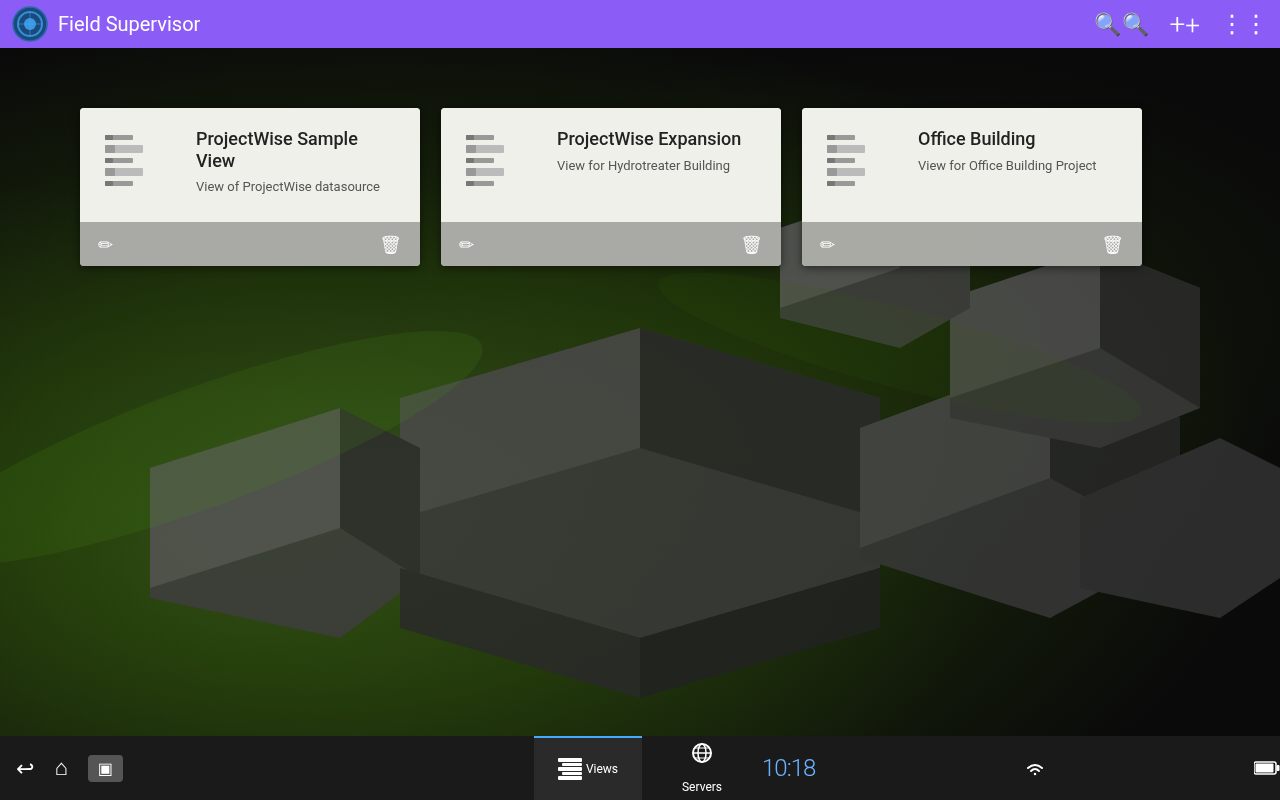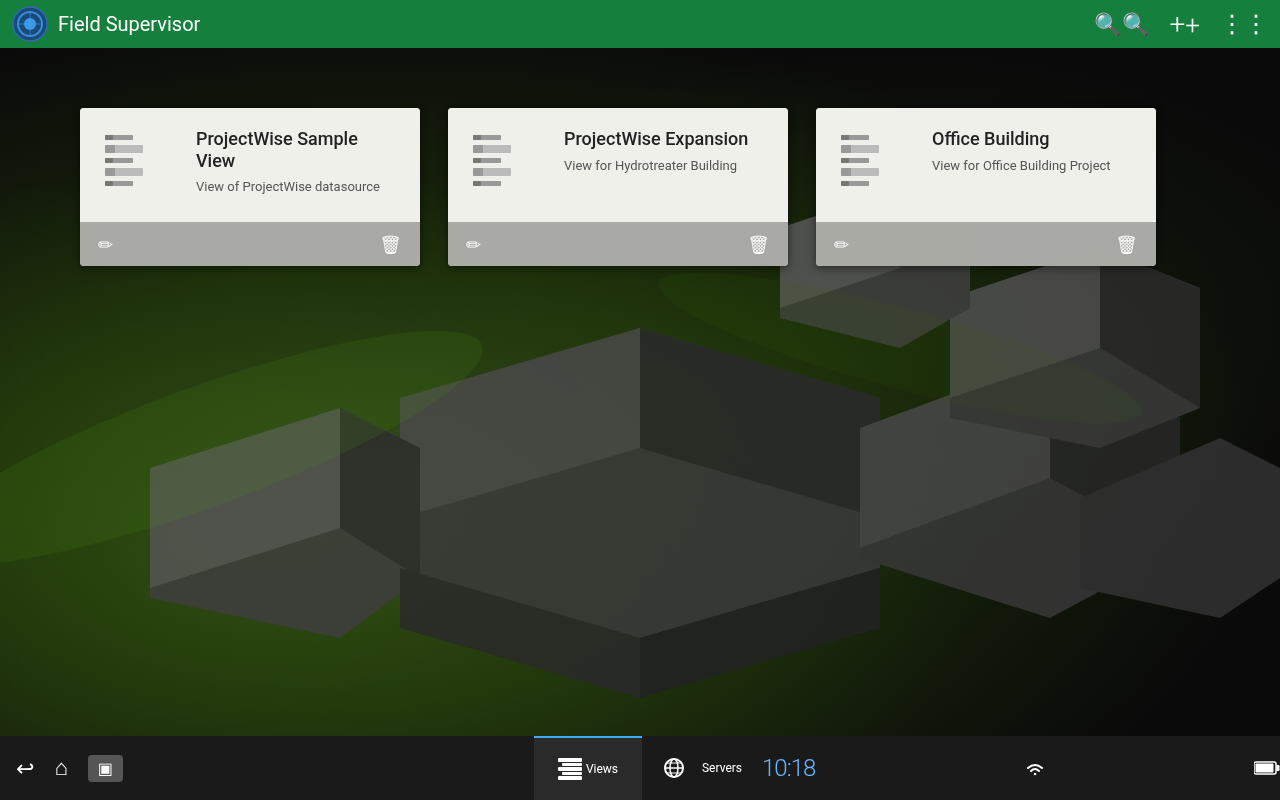--- a/index.html
+++ b/index.html
@@ -27,21 +27,21 @@
         radial-gradient(ellipse at 20% 70%, rgba(80,140,20,0.3) 0%, transparent 50%),
         radial-gradient(ellipse at 70% 40%, rgba(60,100,10,0.2) 0%, transparent 40%);
     }
 
     
     .topbar {
       position: relative;
       z-index: 10;
       width: 100%;
       height: 48px;
-      background: #15803d;
+      background: #8b5cf6;
       display: flex;
       align-items: center;
       padding: 0 12px;
     }
     .topbar-logo {
       width: 36px;
       height: 36px;
       margin-right: 10px;
       flex-shrink: 0;
     }
@@ -64,21 +64,21 @@
 
     
     .content {
       position: relative;
       z-index: 5;
       width: 100%;
       height: calc(800px - 48px - 64px);
       display: flex;
       align-items: flex-start;
       padding: 60px 80px 0 80px;
-      gap: 28px;
+      gap: 21px;
     }
 
     
     .card {
       background: rgba(240,240,235,0.92);
       border-radius: 4px;
       flex: 1;
       max-width: 340px;
       overflow: hidden;
       position: relative;
@@ -301,21 +301,21 @@
       <svg width="24" height="22" viewBox="0 0 24 22" xmlns="http://www.w3.org/2000/svg">
         <rect x="0" y="0" width="24" height="4" fill="#fff" rx="1"></rect>
         <rect x="4" y="5" width="20" height="3" fill="#fff" rx="1"></rect>
         <rect x="0" y="9" width="24" height="4" fill="#fff" rx="1"></rect>
         <rect x="4" y="14" width="20" height="3" fill="#fff" rx="1"></rect>
         <rect x="0" y="18" width="24" height="4" fill="#fff" rx="1"></rect>
       </svg>
       <span style="color:#fff;font-size:12px;">Views</span>
     </div>
 
-    <div style="width:120px;height:64px;background:#1a1a1a;display:flex;flex-direction:row;align-items:center;justify-content:center;gap:16px;cursor:pointer;">
+    <div style="width:120px;height:64px;background:#1a1a1a;display:flex;flex-direction:column;align-items:center;justify-content:center;gap:16px;cursor:pointer;">
       <svg width="24" height="22" viewBox="0 0 24 22" xmlns="http://www.w3.org/2000/svg">
         <circle cx="12" cy="11" r="9" fill="none" stroke="#fff" stroke-width="2"></circle>
         <ellipse cx="12" cy="11" rx="4" ry="9" fill="none" stroke="#fff" stroke-width="1.5"></ellipse>
         <line x1="3" y1="11" x2="21" y2="11" stroke="#fff" stroke-width="1.5"></line>
         <line x1="4" y1="6" x2="20" y2="6" stroke="#fff" stroke-width="1"></line>
         <line x1="4" y1="16" x2="20" y2="16" stroke="#fff" stroke-width="1"></line>
       </svg>
       <span style="color:#fff;font-size:12px;">Servers</span>
     </div>
   </div>

